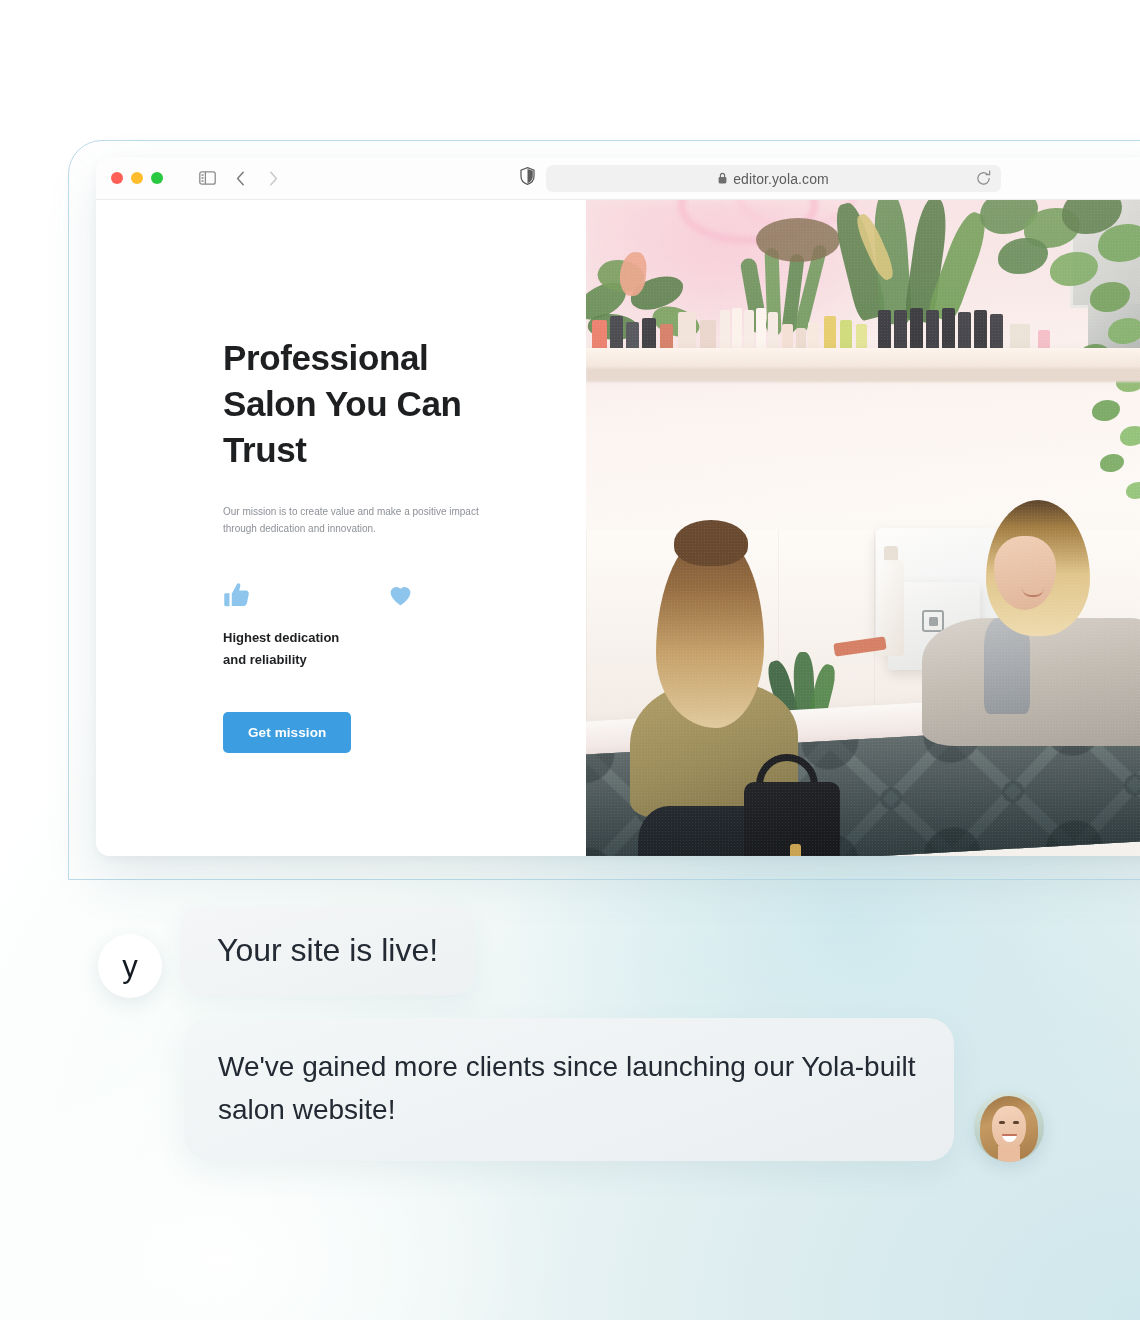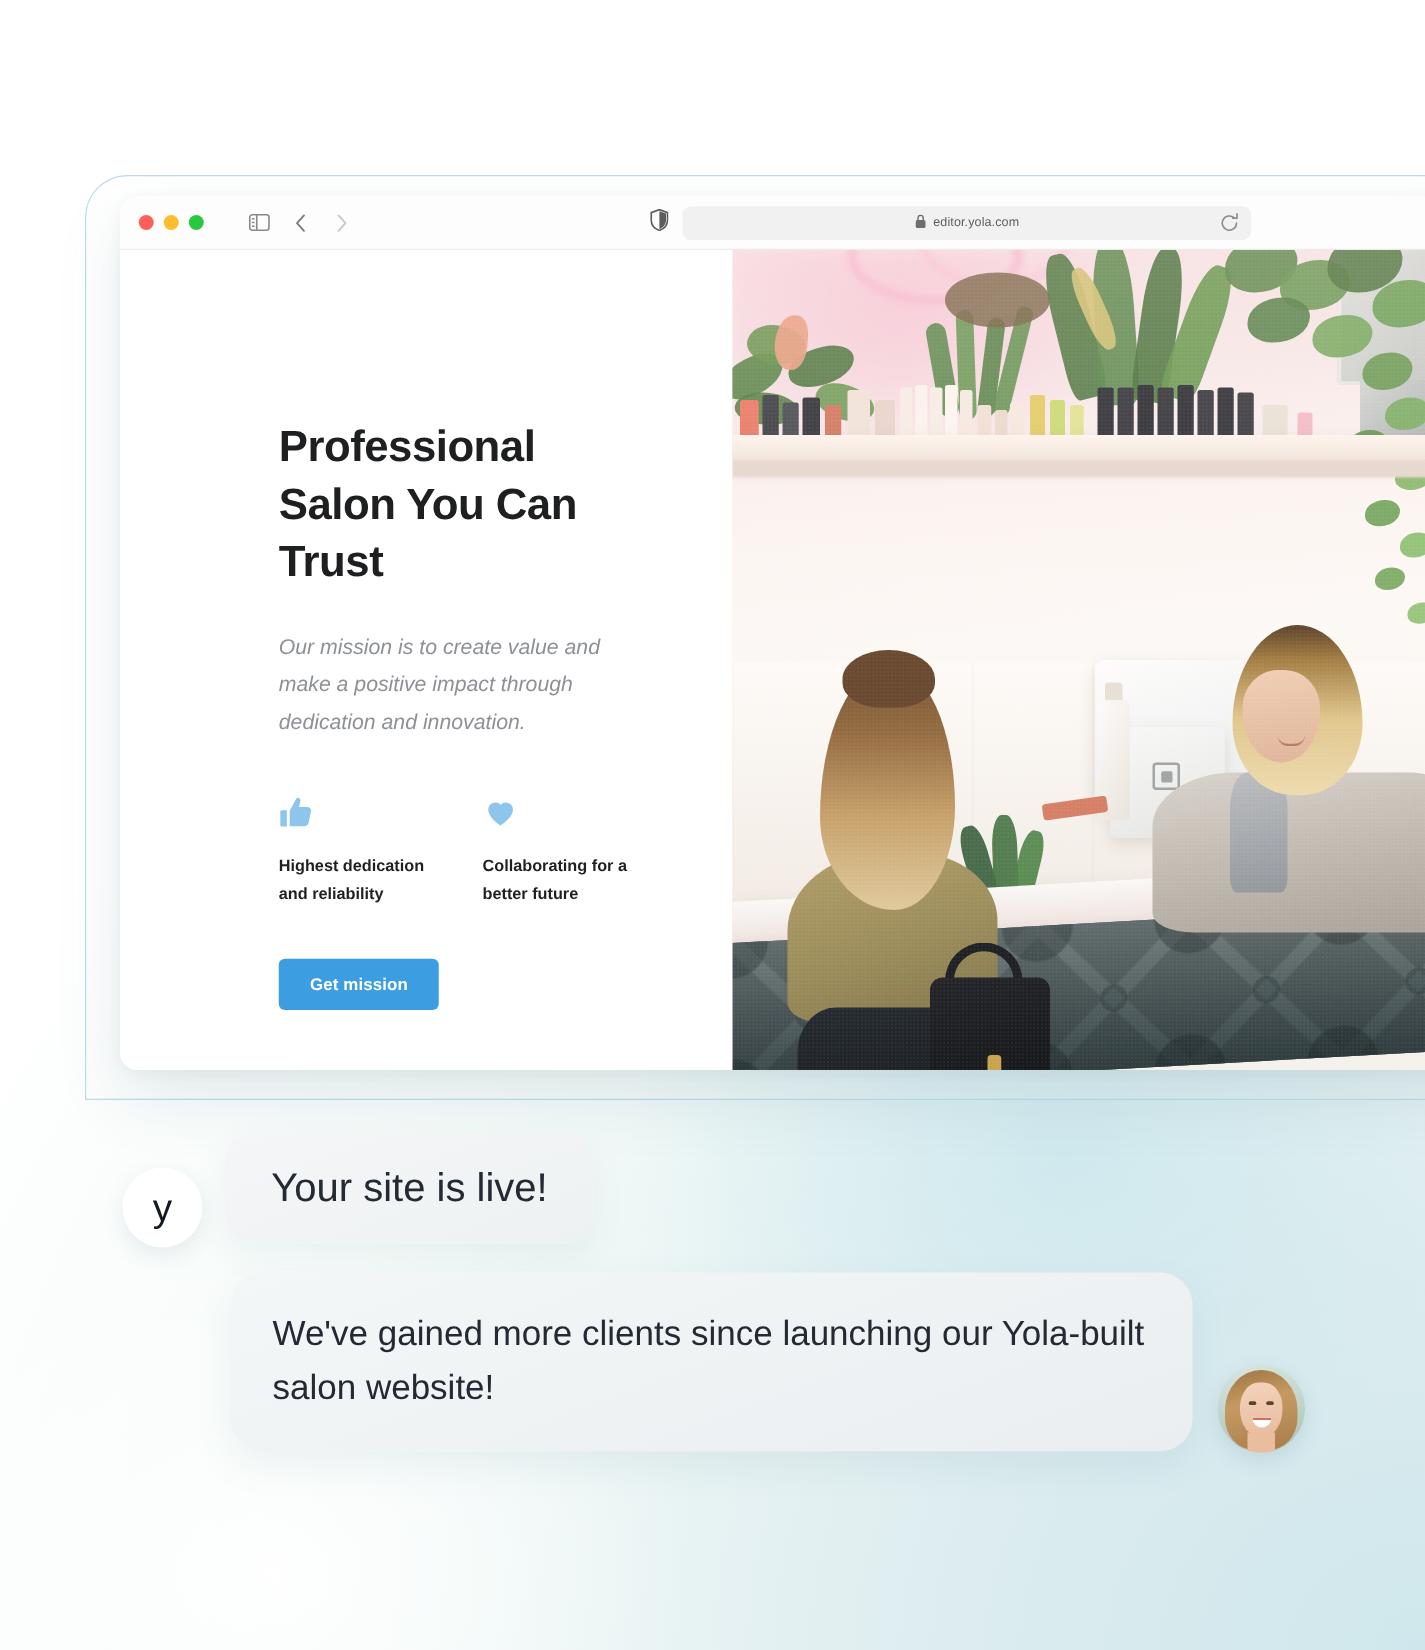--- a/index.html
+++ b/index.html
@@ -68,21 +68,21 @@
     display:flex; align-items:center; justify-content:center;
   }
   .url-wrap {
     position:absolute; left:450px; top:8px;
     width:455px; height:27px;
     background:#f1f1f1;
     border-radius:7px;
     display:flex; align-items:center; justify-content:center;
   }
   .url-inner { display:flex; align-items:center; gap:6px; }
-  .url-text { font-size:10px; color:#5d5d5d; letter-spacing:0.1px; }
+  .url-text { font-size:14px; color:#5d5d5d; letter-spacing:0.1px; }
   .reload-btn { position:absolute; right:9px; top:5px; width:17px; height:17px; }
   .shield-btn { position:absolute; left:424px; top:10px; width:22px; height:22px; }
 
   
   #site { display:flex; height:656px; }
   #site-left {
     width:490px; flex:0 0 490px;
     background:#ffffff;
     padding:135px 0 0 127px;
     position:relative;
@@ -90,25 +90,24 @@
   #hero-title {
     font-size:35px;
     line-height:1.32;
     font-weight:700;
     color:#1d1f21;
     letter-spacing:-0.4px;
     max-width:290px;
   }
   #hero-sub {
     margin-top:29px;
-    font-size:17px;
+    font-size:10px;
     line-height:1.78;
     color:#8d9196;
     max-width:285px;
-    font-style:italic;
   }
   #features {
     margin-top:42px;
     display:flex;
     gap:0;
   }
   .feature { width:163px; }
   .feature-icon { height:30px; display:block; color:#8ec5ec; }
   .feature-label {
     margin-top:17px;
@@ -446,21 +445,20 @@
           </span>
           <div class="feature-label">Highest dedication and reliability</div>
         </div>
 
         <div class="feature">
           <span class="feature-icon">
             <svg width="29" height="29" viewBox="0 0 24 24" fill="#8ec5ec">
               <path d="M12 21s-8.2-5-8.2-10.6A4.8 4.8 0 0 1 12 7.3 4.8 4.8 0 0 1 20.2 10.4C20.2 16 12 21 12 21z"></path>
             </svg>
           </span>
-          <div class="feature-label">Collaborating for a better future</div>
         </div>
       </div>
 
       <button id="cta">Get mission</button>
     </div>
 
     <div id="site-photo">
       <div class="ph" id="ph-wall"></div>
       <div class="ph" id="ph-pinkwash"></div>
       <div class="ph" id="ph-neon"></div>

